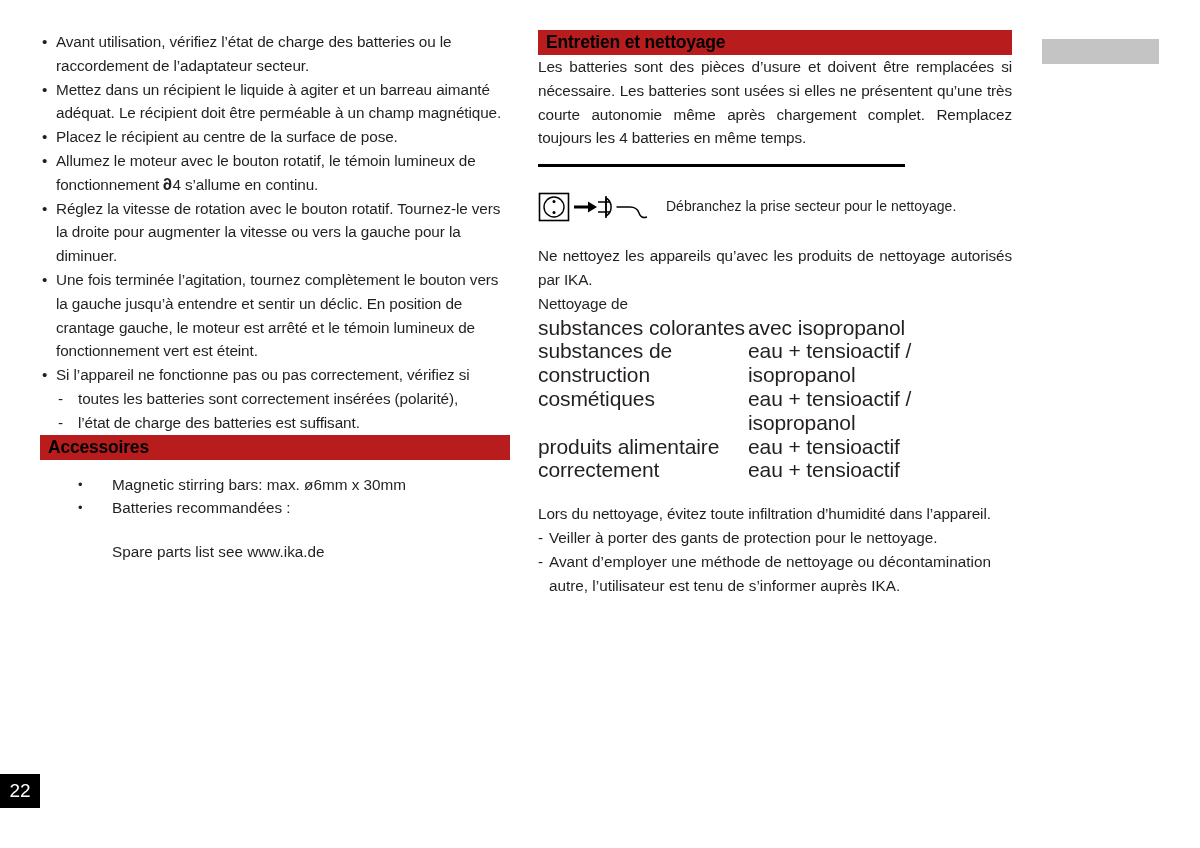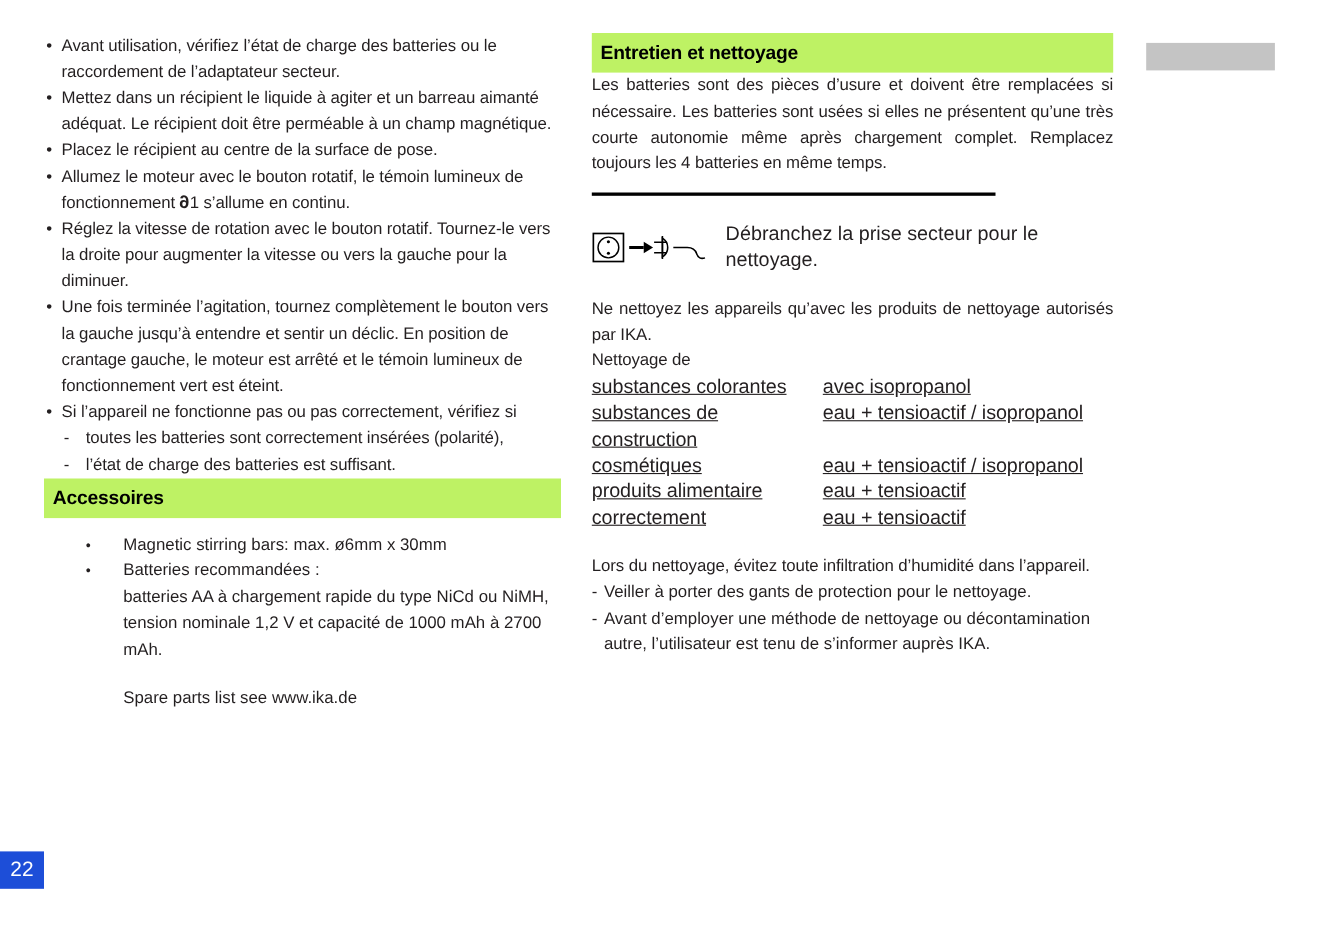--- a/index.html
+++ b/index.html
@@ -75,22 +75,22 @@
     line-height: 23.8px;
   }
   ul.subdash > li .dash {
     position: absolute;
     left: 2px;
     top: 0;
   }
 
   
   .section-bar {
-    background: #bef264;
-    height: 36px;
+    background: #b91c1c;
+    height: 25px;
     display: flex;
     align-items: center;
     padding-left: 8px;
     box-sizing: border-box;
   }
   .section-bar .section-title {
     font-size: 17.5px;
     font-weight: bold;
     color: #000;
     letter-spacing: -0.2px;
@@ -150,56 +150,55 @@
   }
   .acc-spare b { font-weight: normal; }
 
   
   .unplug-row {
     display: flex;
     align-items: center;
     gap: 0;
   }
   .unplug-text {
-    font-size: 18px;
+    font-size: 14px;
     line-height: 23.8px;
     margin-left: 14px;
   }
 
   
   table.clean-table {
     border-collapse: collapse;
     width: 100%;
   }
   table.clean-table td {
-    font-size: 18px;
+    font-size: 21px;
     line-height: 23.8px;
     padding: 0;
     vertical-align: top;
     letter-spacing: -0.1px;
-    text-decoration: underline;
   }
   table.clean-table td.c1 { width: 210px; }
 
   
   .stir-glyph {
     font-weight: bold;
     font-size: 16.5px;
     display: inline-block;
     transform: scaleX(-1) rotate(0deg);
   }
 
   
   .page-number {
     position: absolute;
     left: 0;
     top: 774px;
     width: 40px;
     height: 34px;
-    background: #1d4ed8;
+    background: #000000;
     color: #fff;
     display: flex;
     align-items: center;
     justify-content: center;
     font-size: 19px;
   }
 </style>
 </head>
 <body>
 
@@ -215,21 +214,21 @@
       <li>
         <span class="bullet-dot">•</span>
         <span>Mettez dans un récipient le liquide à agiter et un barreau aimanté adéquat. Le récipient doit être perméable à un champ magnétique.</span>
       </li>
       <li>
         <span class="bullet-dot">•</span>
         <span>Placez le récipient au centre de la surface de pose.</span>
       </li>
       <li>
         <span class="bullet-dot">•</span>
-        <span>Allumez le moteur avec le bouton rotatif, le témoin lumineux de fonctionnement </span><span class="stir-glyph">6</span><span>1 s’allume en continu.</span>
+        <span>Allumez le moteur avec le bouton rotatif, le témoin lumineux de fonctionnement </span><span class="stir-glyph">6</span><span>4 s’allume en continu.</span>
       </li>
       <li>
         <span class="bullet-dot">•</span>
         <span>Réglez la vitesse de rotation avec le bouton rotatif. Tournez-le vers la droite pour augmenter la vitesse ou vers la gauche pour la diminuer.</span>
       </li>
       <li>
         <span class="bullet-dot">•</span>
         <span>Une fois terminée l’agitation, tournez complètement le bouton vers la gauche jusqu’à entendre et sentir un déclic. En position de crantage gauche, le moteur est arrêté et le témoin lumineux de fonctionnement vert est éteint.</span>
       </li>
       <li>
@@ -255,21 +254,20 @@
     <ul class="acc-list" style="margin-top:13px;">
       <li>
         <span class="bullet-dot">•</span>
         <span>Magnetic stirring bars:  max. ø6mm x 30mm</span>
       </li>
       <li>
         <span class="bullet-dot">•</span>
         <span>Batteries recommandées :</span>
       </li>
     </ul>
-    <div class="acc-cont">batteries AA à chargement rapide du type NiCd ou NiMH, tension nominale 1,2 V et capacité de 1000 mAh à 2700 mAh.</div>
 
     <div class="acc-spare">
       <span>Spare parts list see </span><b>www.ika.de</b>
     </div>
   </div>
 
   <div class="col-right">
 
     <div class="section-bar" style="width:474px;">
       <span class="section-title">Entretien et nettoyage</span>

